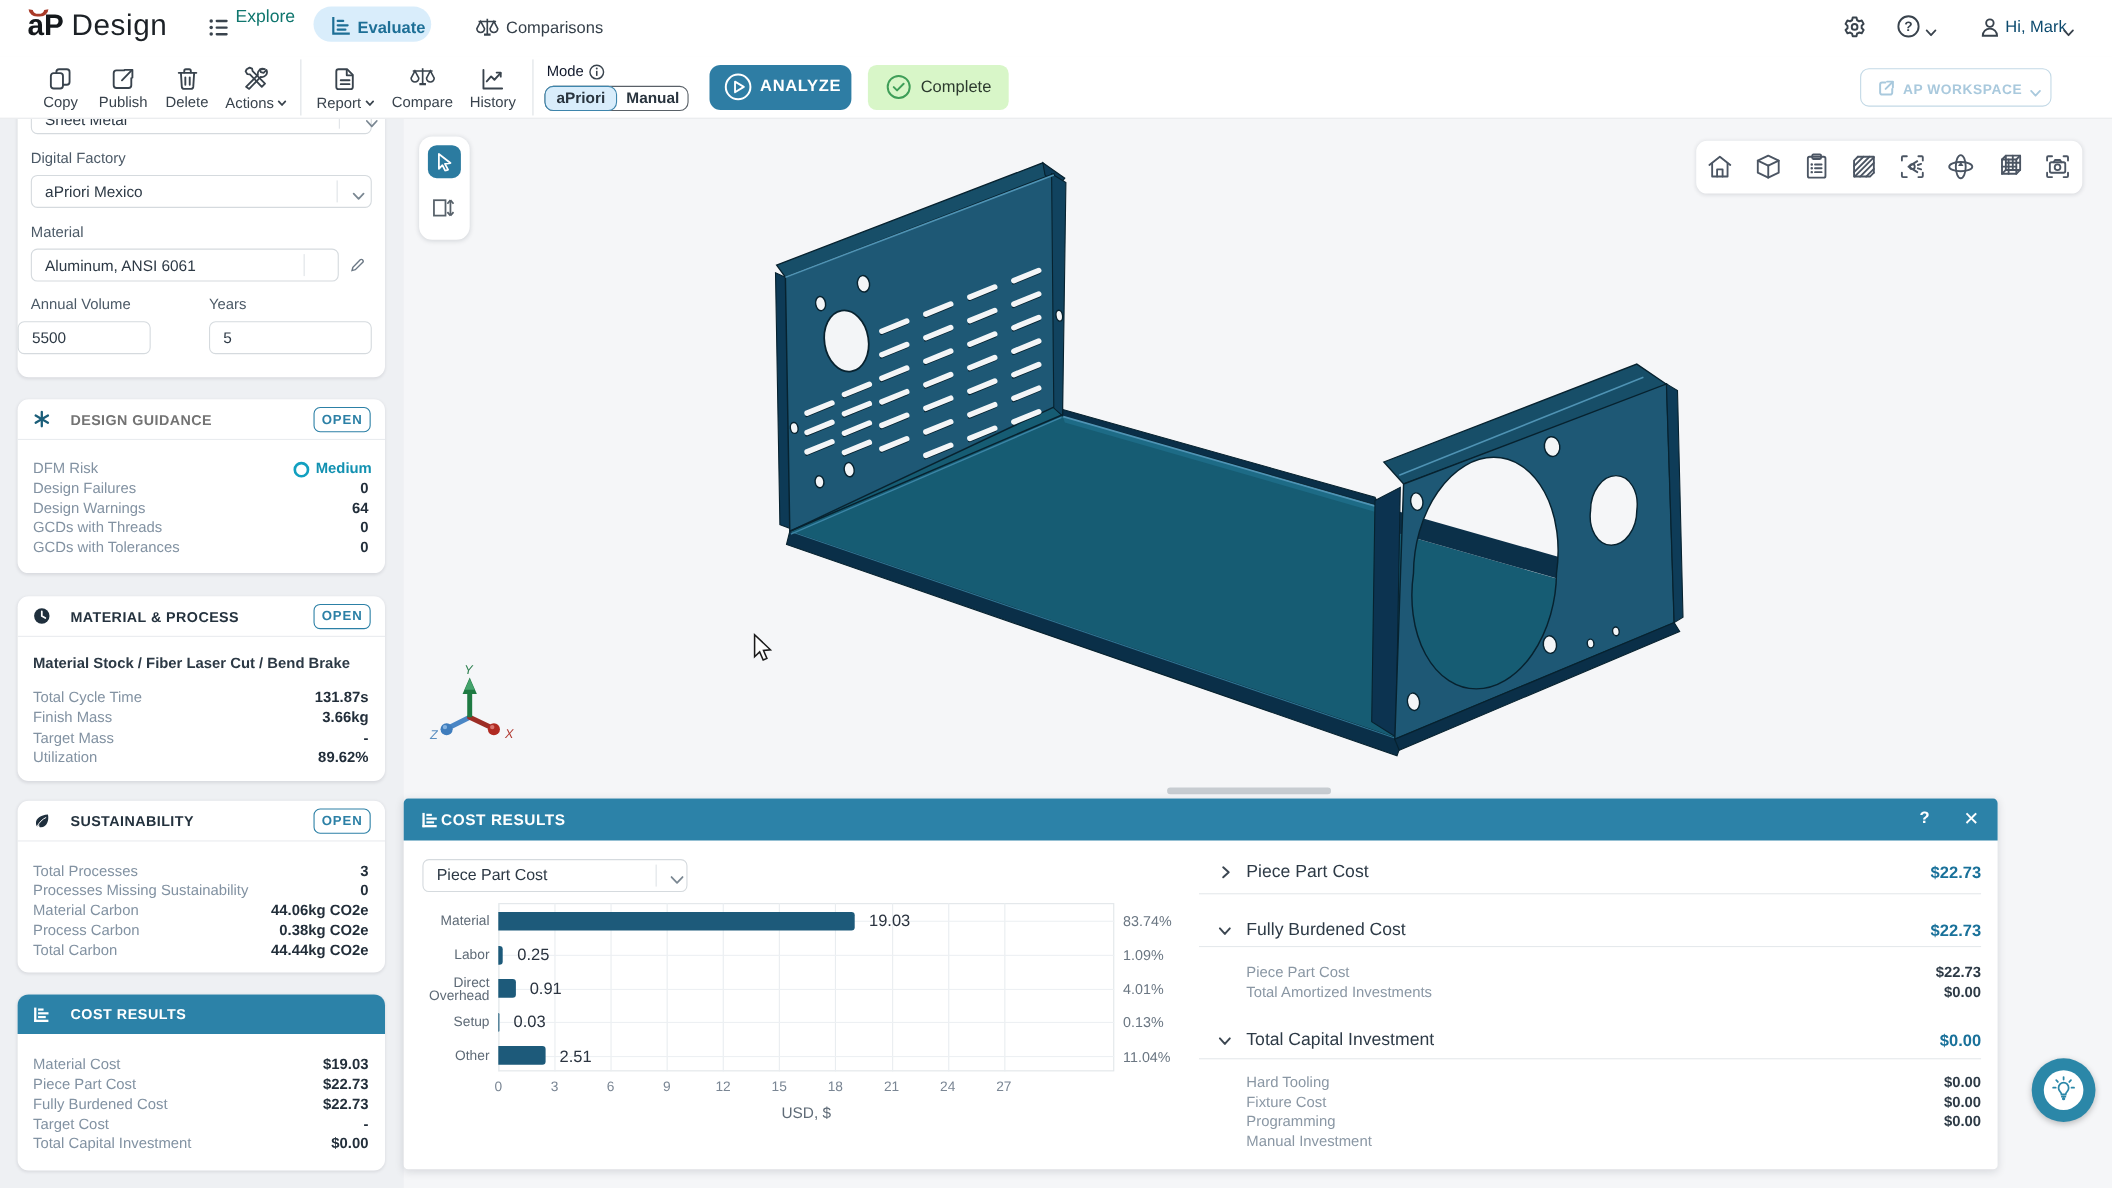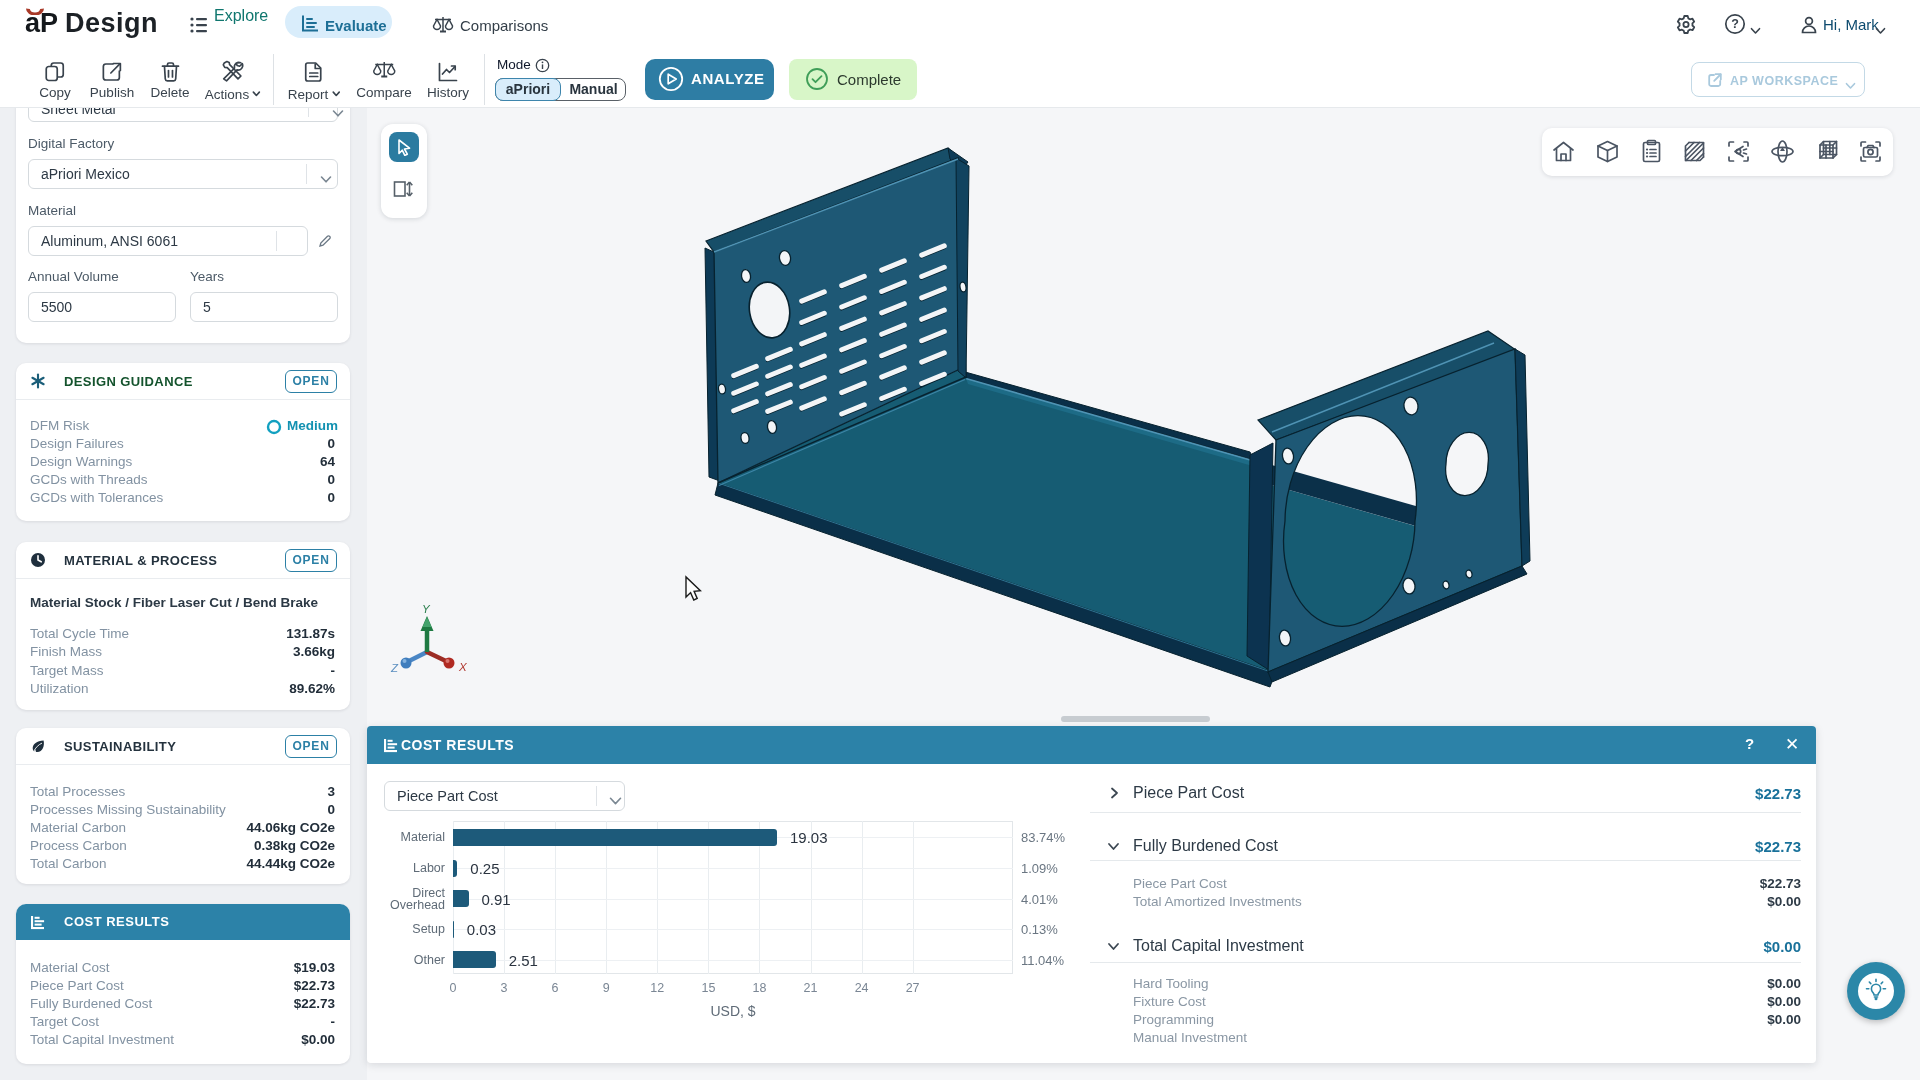--- a/index.html
+++ b/index.html
@@ -28,21 +28,21 @@
 .cat{position:absolute;font-size:12.5px;color:#5f6b77;text-align:right;width:70px}
 .pct{position:absolute;font-size:13px;color:#6a7682}
 .tick{position:absolute;font-size:12.5px;color:#7a8694;width:30px;text-align:center}
 .rsec{position:absolute;font-size:16px;color:#2d3a46}
 .rsecv{position:absolute;font-size:15px;font-weight:bold;color:#19719a;text-align:right}
 .rsub{position:absolute;font-size:13.5px;color:#8a97a4}
 .rsubv{position:absolute;font-size:13.5px;font-weight:bold;color:#2d3a46;text-align:right}
 .rdiv{position:absolute;height:1px;background:#e5e9ec}
 </style></head><body>
 <div id="nav">
-    <div class="abs" style="left:25px;top:8px;font-size:27px;color:#14181c"><span style="font-weight:bold">aP</span><span style="font-weight:bold;margin-left:7px;letter-spacing:.5px;color:#1c2126">Design</span></div>
+    <div class="abs" style="left:25px;top:8px;font-size:27px;color:#14181c"><span style="font-weight:bold">aP</span><span style="font-weight:normal;margin-left:7px;letter-spacing:.5px;color:#1c2126">Design</span></div>
     <svg class="abs" style="left:25px;top:7px" width="20" height="8" viewBox="0 0 20 8">
       <path d="M1,1.5 A9,7 0 0 0 19,1.5 L15.2,2 A5.3,4.4 0 0 1 4.8,2 Z" fill="#a93a28"></path>
     </svg>
     <div class="abs" style="left:189px;top:15px"><svg width="20" height="20" viewBox="0 0 20 20" style="">
         <g fill="#39434d">
           <circle cx="3" cy="4" r="1.6"></circle>
           <circle cx="3" cy="10" r="1.6"></circle>
           <circle cx="3" cy="16" r="1.6"></circle>
           <rect x="7" y="3" width="11" height="2.2" rx="1"></rect>
           <rect x="7" y="9" width="11" height="2.2" rx="1"></rect>
@@ -428,36 +428,36 @@
 <div class="lab13 abs" style="left:28px;top:203px;z-index:11">Material</div>
 <div class="inp" style="left:28px;top:226px;width:280px;height:30px;z-index:11">
     <span class="tx">Aluminum, ANSI 6061</span>
     <div class="sep" style="right:30px"></div>
   </div>
 <svg class="abs" style="left:318px;top:234px;z-index:12" width="14" height="14" viewBox="0 0 14 14">
     <path d="M2,12 l0.8,-3 L9.5,2.2 a1.4,1.4 0 0 1 2,0 l0.3,0.3 a1.4,1.4 0 0 1 0,2 L5,11.2 Z" fill="none" stroke="#6b7885" stroke-width="1.3"></path>
   </svg>
 <div class="lab13 abs" style="left:28px;top:269px;z-index:11">Annual Volume</div>
 <div class="lab13 abs" style="left:190px;top:269px;z-index:11">Years</div>
-<div class="inp" style="left:28px;top:292px;width:148px;height:30px;z-index:11">
+<div class="inp" style="left:16px;top:292px;width:121px;height:30px;z-index:11">
     <span class="tx">5500</span>
   </div>
 <div class="inp" style="left:190px;top:292px;width:148px;height:30px;z-index:11">
     <span class="tx">5</span>
   </div>
 <div class="card" style="top:363px;height:158px;z-index:10">
     <div class="chead">
       <span class="cicon"><svg width="16" height="16" viewBox="0 0 16 16" style="">
           <g stroke="#1b5e79" stroke-width="2.1" stroke-linecap="round">
             <line x1="8" y1="1.5" x2="8" y2="14.5"></line>
             <line x1="2.4" y1="4.75" x2="13.6" y2="11.25"></line>
             <line x1="13.6" y1="4.75" x2="2.4" y2="11.25"></line>
           </g>
         </svg></span>
-      <span class="ctitle" style="color:#14532d">DESIGN GUIDANCE</span>
+      <span class="ctitle" style="color:#737373">DESIGN GUIDANCE</span>
       <span class="openbtn">OPEN</span>
     </div>
     <div class="rl" style="left:14px;top:55px">DFM Risk</div>
     <div class="rl" style="left:14px;top:73px">Design Failures</div>
     <div class="rv" style="right:15px;top:73px">0</div>
     <div class="rl" style="left:14px;top:91px">Design Warnings</div>
     <div class="rv" style="right:15px;top:91px">64</div>
     <div class="rl" style="left:14px;top:109px">GCDs with Threads</div>
     <div class="rv" style="right:15px;top:109px">0</div>
     <div class="rl" style="left:14px;top:127px">GCDs with Tolerances</div>

